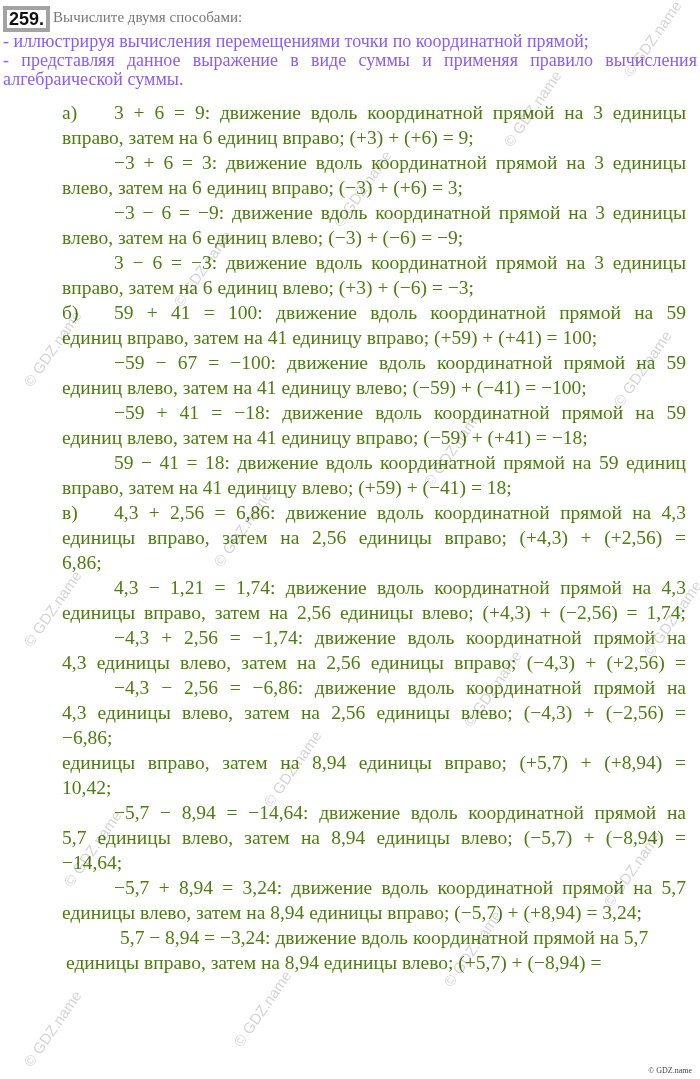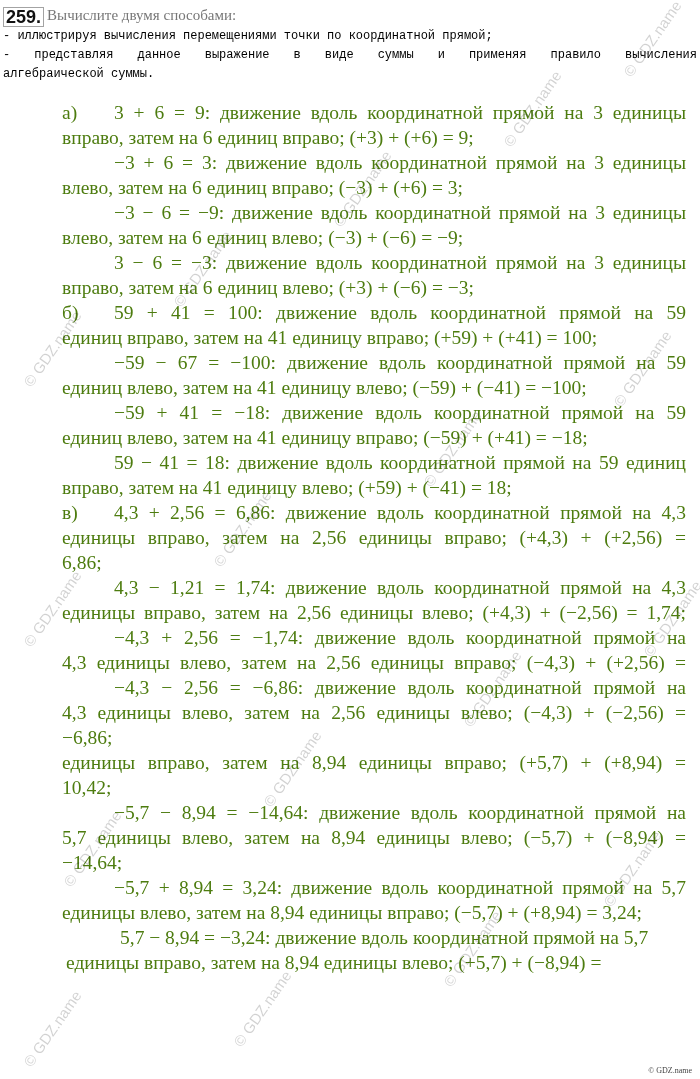--- a/index.html
+++ b/index.html
@@ -1,23 +1,23 @@
 <!DOCTYPE html>
 <html><head>
   <meta charset="utf-8">
   <style>
     html, body { margin: 0; padding: 0; background: #ffffff; }
     body { width: 700px; height: 1079px; position: relative; overflow: hidden; }
     .page { position: relative; width: 700px; height: 1079px; }
     .task-header { position: absolute; left: 3px; top: 6px; width: 694px;
       font-family: "Liberation Serif", serif; color: #777777; font-size: 15px; line-height: 19px; }
-    .task-num { display: inline-block; border: 1px solid #a3a3a3; color: #111; font-weight: bold;
+    .task-num { display: inline-block; border: 4px solid #a3a3a3; color: #111; font-weight: bold;
       font-family: "Liberation Sans", sans-serif; font-size: 18px; line-height: 18px; padding: 0 2px; margin-right: 3px;
       vertical-align: middle; }
-    .hdr-line { display: block; font-family: Liberation Mono, monospace; font-size: 12px; color: #000000; text-align: justify; }
+    .hdr-line { display: block; font-family: Liberation Serif, serif; font-size: 18px; color: #8b5cf6; text-align: justify; }
     .hdr-line.justify { text-align-last: justify; }
     .content { position: absolute; left: 62px; top: 100px; width: 624px;
       font-family: "Liberation Serif", serif; color: #4d7c0f; font-size: 19.5px; line-height: 25px; }
     .line { display: block; white-space: nowrap; }
     .line.justify { text-align: justify; text-align-last: justify; white-space: normal; }
     .indent { padding-left: 52px; }
     .label { display: inline-block; width: 52px; }
     .indent2 { padding-left: 58px; }
     .footer { position: absolute; right: 8px; bottom: 4px; font-family: "Liberation Serif", serif; font-size: 8px; color: #444; }
     .wm { position: absolute; font-family: "Liberation Sans", sans-serif; font-size: 15px; color: rgba(0,0,0,0.18);

